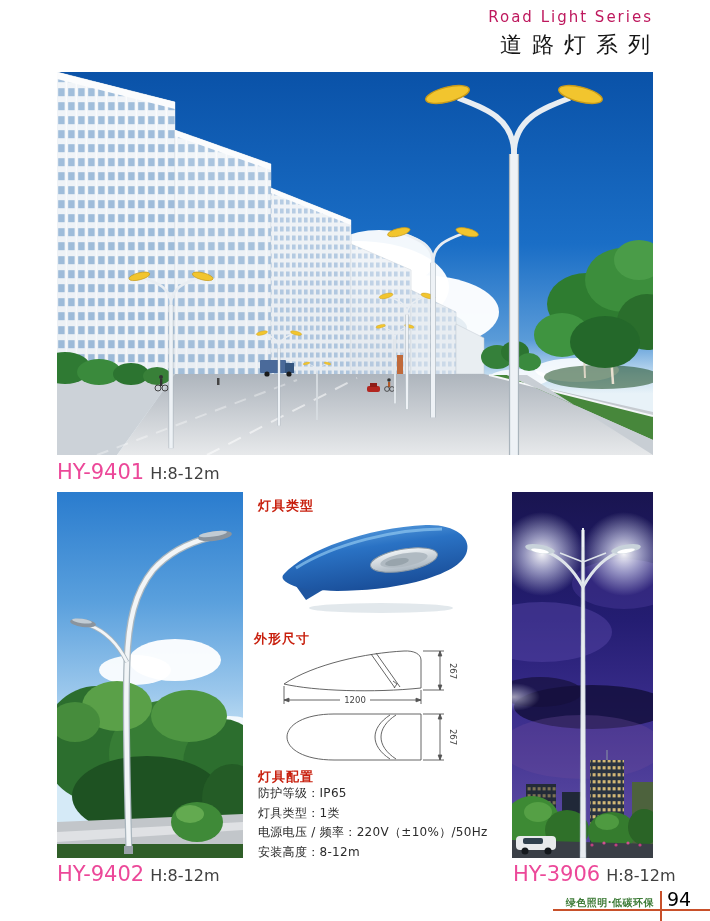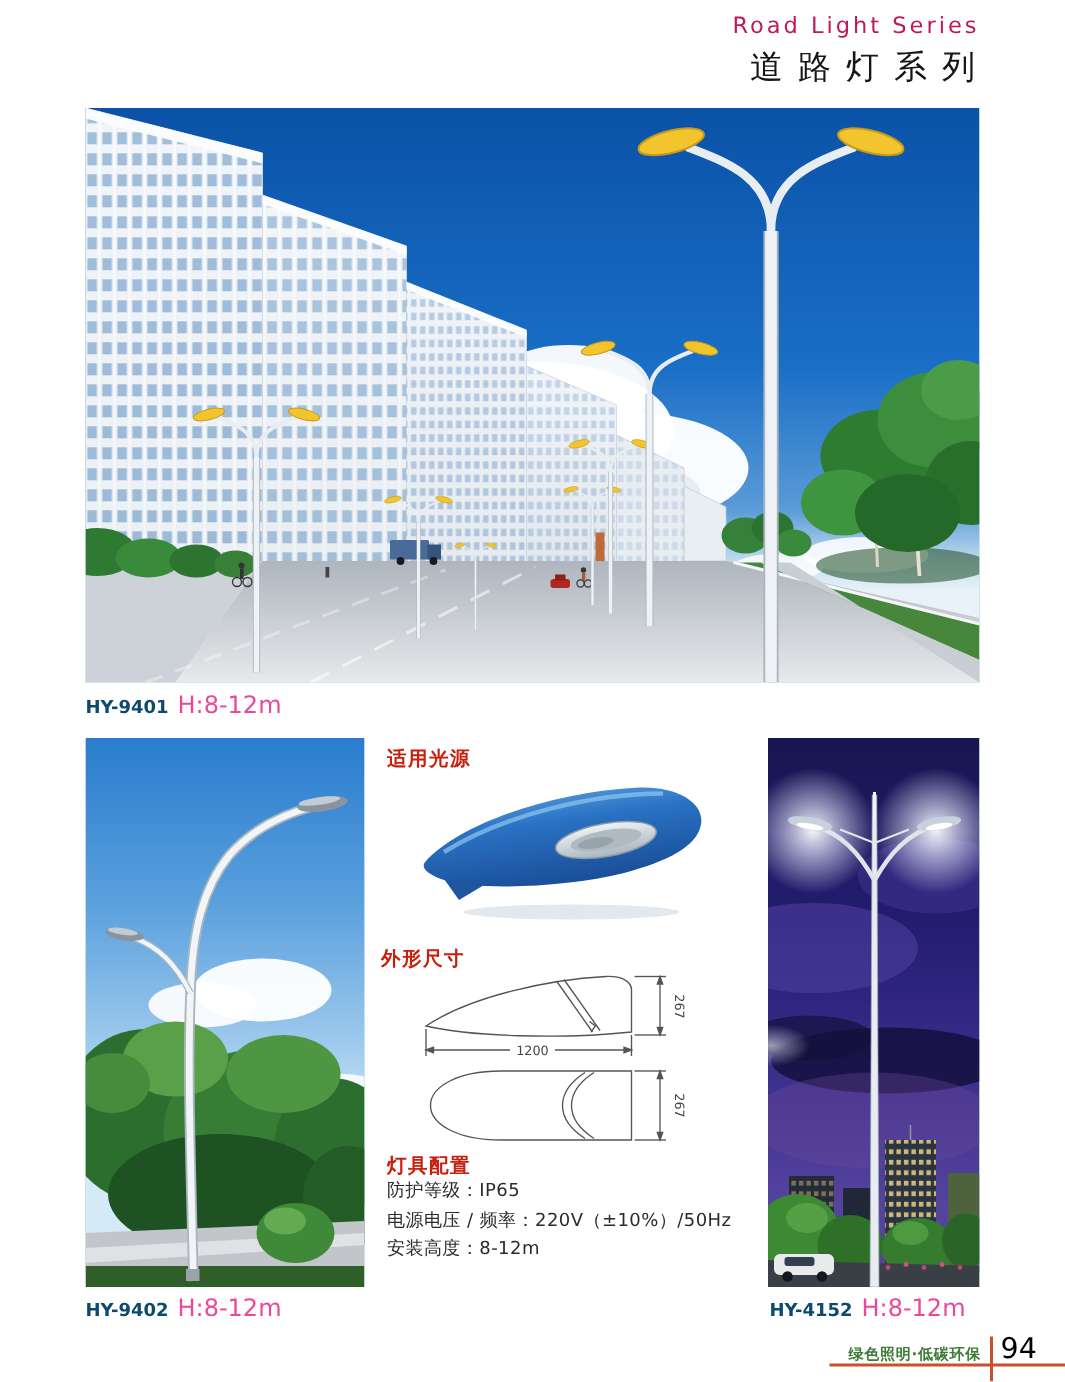--- a/index.html
+++ b/index.html
@@ -12,22 +12,22 @@
   .title-en{top:8px;right:57px;font-size:15px;letter-spacing:2px;color:#be185d;}
   .title-zh{top:30px;right:50px;font-size:22px;letter-spacing:10px;color:#161616;}
   
   .photo{overflow:hidden;background:#9cc;}
   .photo svg{display:block;}
   .photo-main{left:57px;top:72px;width:596px;height:383px;}
   .photo-left{left:57px;top:492px;width:186px;height:366px;}
   .photo-right{left:512px;top:492px;width:141px;height:366px;}
   
   .caption{height:22px;white-space:nowrap;}
-  .caption .model{font-size:12px;font-weight:bold;color:#0c4a6e;}
-  .caption .hval{font-size:16px;color:#ec4899;margin-left:6px;}
+  .caption .model{font-size:21px;font-weight:normal;color:#ec4899;}
+  .caption .hval{font-size:16px;color:#404040;margin-left:6px;}
   .cap1{left:57px;top:460px;}
   .cap2{left:57px;top:862px;}
   .cap3{left:513px;top:862px;}
   
   .sec-head{font-size:13px;font-weight:bold;color:#c8200e;letter-spacing:1px;}
   .h-appear{left:258px;top:497px;}
   .h-dims{left:254px;top:630px;}
   .h-conf{left:258px;top:768px;}
   .lamp-art{left:276px;top:512px;width:204px;height:104px;}
   .dim-art{left:274px;top:644px;width:206px;height:122px;}
@@ -215,21 +215,21 @@
     <ellipse cx="25" cy="129" rx="10" ry="2.2" fill="#c2ccd4" transform="rotate(8 25 129)"></ellipse>
     <rect x="67" y="354" width="9" height="8" fill="#9aa2aa"></rect>
   </g>
 </svg>
 </figure>
 
 <div class="abs caption cap2">
   <span class="model">HY-9402</span><span class="hval">H:8-12m</span>
 </div>
 
-<h3 class="abs sec-head h-appear" style="margin:0;">适用光源</h3>
+<h3 class="abs sec-head h-appear" style="margin:0;">灯具类型</h3>
 
 <div class="abs lamp-art">
 <svg width="204" height="104" viewBox="0 0 204 104">
   <defs>
     <linearGradient id="b-shell" x1="0" y1="0" x2="0.4" y2="1">
       <stop offset="0" stop-color="#6fb2ea"></stop>
           <stop offset="0.45" stop-color="#2a72c4"></stop>
       <stop offset="1" stop-color="#1a4f9a"></stop>
     </linearGradient>
     <linearGradient id="b-lens" x1="0" y1="0" x2="0" y2="1">
@@ -284,20 +284,21 @@
   <text x="81" y="59" font-size="8.5" fill="#444" text-anchor="middle">1200</text>
   <text x="176" y="27" font-size="8.5" fill="#444" text-anchor="middle" transform="rotate(90 176 27)">267</text>
   <text x="176" y="93" font-size="8.5" fill="#444" text-anchor="middle" transform="rotate(90 176 93)">267</text>
 </svg>
 </div>
 
 <h3 class="abs sec-head h-conf" style="margin:0;">灯具配置</h3>
 
 <ul class="abs spec-list">
   <li>防护等级：IP65</li>
+  <li>灯具类型：1类</li>
   <li>电源电压 / 频率：220V（±10%）/50Hz</li>
   <li>安装高度：8-12m</li>
 </ul>
 
 <figure class="abs photo photo-right" style="margin:0;">
 <svg width="141" height="366" viewBox="0 0 141 366">
   <defs>
     <linearGradient id="n-sky" x1="0" y1="0" x2="0" y2="1">
       <stop offset="0" stop-color="#191550"></stop>
           <stop offset="0.35" stop-color="#241d72"></stop>
@@ -367,19 +368,19 @@
     <line x1="71" y1="70" x2="94" y2="61" stroke="#dfe5ea" stroke-width="1.4"></line>
     <ellipse cx="28" cy="57" rx="15" ry="4.2" fill="#c8d2da" transform="rotate(10 28 57)"></ellipse>
     <ellipse cx="28" cy="59" rx="9" ry="2" fill="#ffffff" transform="rotate(10 28 59)"></ellipse>
     <ellipse cx="114" cy="57" rx="15" ry="4.2" fill="#c8d2da" transform="rotate(-10 114 57)"></ellipse>
     <ellipse cx="114" cy="59" rx="9" ry="2" fill="#ffffff" transform="rotate(-10 114 59)"></ellipse>
   </g>
 </svg>
 </figure>
 
 <div class="abs caption cap3">
-  <span class="model">HY-4152</span><span class="hval">H:8-12m</span>
+  <span class="model">HY-3906</span><span class="hval">H:8-12m</span>
 </div>
 
 <div class="abs slogan">绿色照明·低碳环保</div>
 <div class="abs rule-v"></div>
 <div class="abs rule-h"></div>
 <div class="abs pagenum">94</div>
 
 </body></html>

